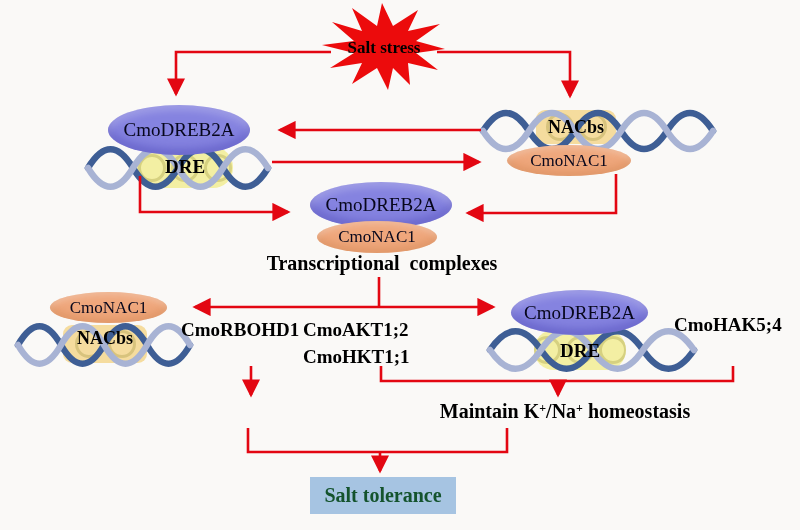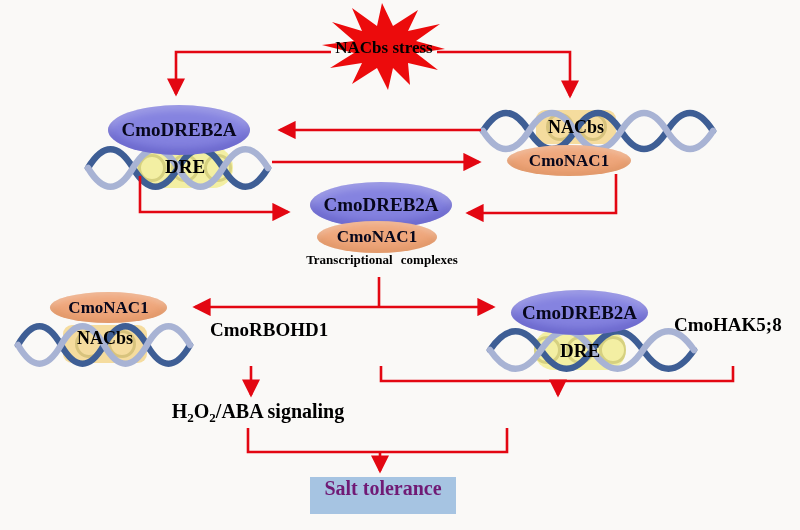--- a/index.html
+++ b/index.html
@@ -11,31 +11,31 @@
   .star{fill:var(--star,#ec0b0c);}
   .dna{fill:none;stroke-width:6.5px;stroke-linecap:round;}
   .dnaDark{stroke:var(--dnadark,#3e5e95);}
   .dnaLight{stroke:var(--dnalight,#a8b3d4);}
   .site{position:absolute;z-index:0;display:flex;align-items:center;justify-content:center;
         gap:5px;overflow:hidden;}
   .yellow{background:var(--yellow,#f3efa3);border-radius:20px;}
   .tan{background:var(--tan,#f5dc9e);border-radius:9px;}
   .bead{width:22px;height:22px;border-radius:50%;border:3px solid rgba(150,140,50,.30);flex:none;}
   .ellipse{position:absolute;border-radius:50%;display:flex;align-items:center;justify-content:center;
-           font-weight:700;color:#07071c;z-index:2;}
+           font-weight:400;color:#07071c;z-index:2;}
   .purple{background:var(--purple,#8583e0);
           box-shadow:inset 0 -6px 10px rgba(60,55,170,.38), inset 0 4px 8px rgba(255,255,255,.28);}
   .orange{background:var(--orange,#efa77c);
           box-shadow:inset 0 -4px 8px rgba(190,110,50,.32), inset 0 3px 6px rgba(255,255,255,.3);text-align:center;}
   .lbl{position:absolute;z-index:2;font-weight:700;color:#000;text-align:center;white-space:nowrap;}
   .genes{position:absolute;z-index:2;font-weight:700;font-size:19px;line-height:27px;color:#000;
          white-space:nowrap;}
-  .result{position:absolute;z-index:2;background:var(--box,#a6c4e2);display:flex;
-          justify-content:center;font-weight:700;font-size:20px;color:#701a75;}
-  .caption{font-size:13px;word-spacing:5px;}
+  .result{position:absolute;z-index:2;background:var(--box,#a6c4e2);display:flex;align-items:center;
+          justify-content:center;font-weight:700;font-size:20px;color:#14532d;}
+  .caption{font-size:20px;word-spacing:5px;}
   .sb{font-size:13px;vertical-align:-4px;font-weight:700;}
   .sp{font-size:12px;vertical-align:6px;font-weight:700;}
 </style>
 </head>
 <body>
 
 <div class="canvas">
 
   <div class="site yellow" style="left:137px;top:147px;width:96px;height:41px;">
     <span class="bead"></span>
@@ -99,37 +99,39 @@
   <div class="ellipse orange" style="left:317px;top:221px;width:120px;height:32px;font-size:17px;z-index:3;">
     <span>CmoNAC1</span>
   </div>
   <div class="ellipse orange" style="left:50px;top:292px;width:117px;height:31px;font-size:17px;">
     <span>CmoNAC1</span>
   </div>
   <div class="ellipse purple" style="left:511px;top:290px;width:137px;height:45px;font-size:19px;">
     <span>CmoDREB2A</span>
   </div>
 
-  <div class="lbl" style="left:334px;top:38px;width:100px;font-size:17px;">NACbs stress</div>
+  <div class="lbl" style="left:334px;top:38px;width:100px;font-size:17px;">Salt stress</div>
   <div class="lbl" style="left:137px;top:156px;width:96px;font-size:19px;">DRE</div>
   <div class="lbl" style="left:536px;top:117px;width:80px;font-size:18px;">NACbs</div>
   <div class="lbl" style="left:63px;top:328px;width:84px;font-size:18px;">NACbs</div>
   <div class="lbl" style="left:534px;top:340px;width:92px;font-size:19px;">DRE</div>
   <div class="lbl caption" style="left:262px;top:252px;width:240px;">Transcriptional complexes</div>
 
-  <div class="genes" style="left:210px;top:316px;">
+  <div class="genes" style="left:181px;top:316px;">
     <div>CmoRBOHD1</div>
   </div>
   <div class="genes" style="left:303px;top:316px;">
+    <div>CmoAKT1;2</div>
+    <div>CmoHKT1;1</div>
   </div>
   <div class="genes" style="left:674px;top:312px;line-height:26px;">
-    <div>CmoHAK5;8</div>
+    <div>CmoHAK5;4</div>
   </div>
 
-  <div class="lbl" style="left:150px;top:400px;width:216px;font-size:20px;">
-    <span>H</span><span class="sb">2</span><span>O</span><span class="sb">2</span><span>/ABA signaling</span>
+  <div class="lbl" style="left:420px;top:400px;width:290px;font-size:20px;">
+    <span>Maintain K</span><span class="sp">+</span><span>/Na</span><span class="sp">+</span><span> homeostasis</span>
   </div>
 
   <div class="result" style="left:310px;top:477px;width:146px;height:37px;">
     <span>Salt tolerance</span>
   </div>
 
 </div>
 
 </body></html>

